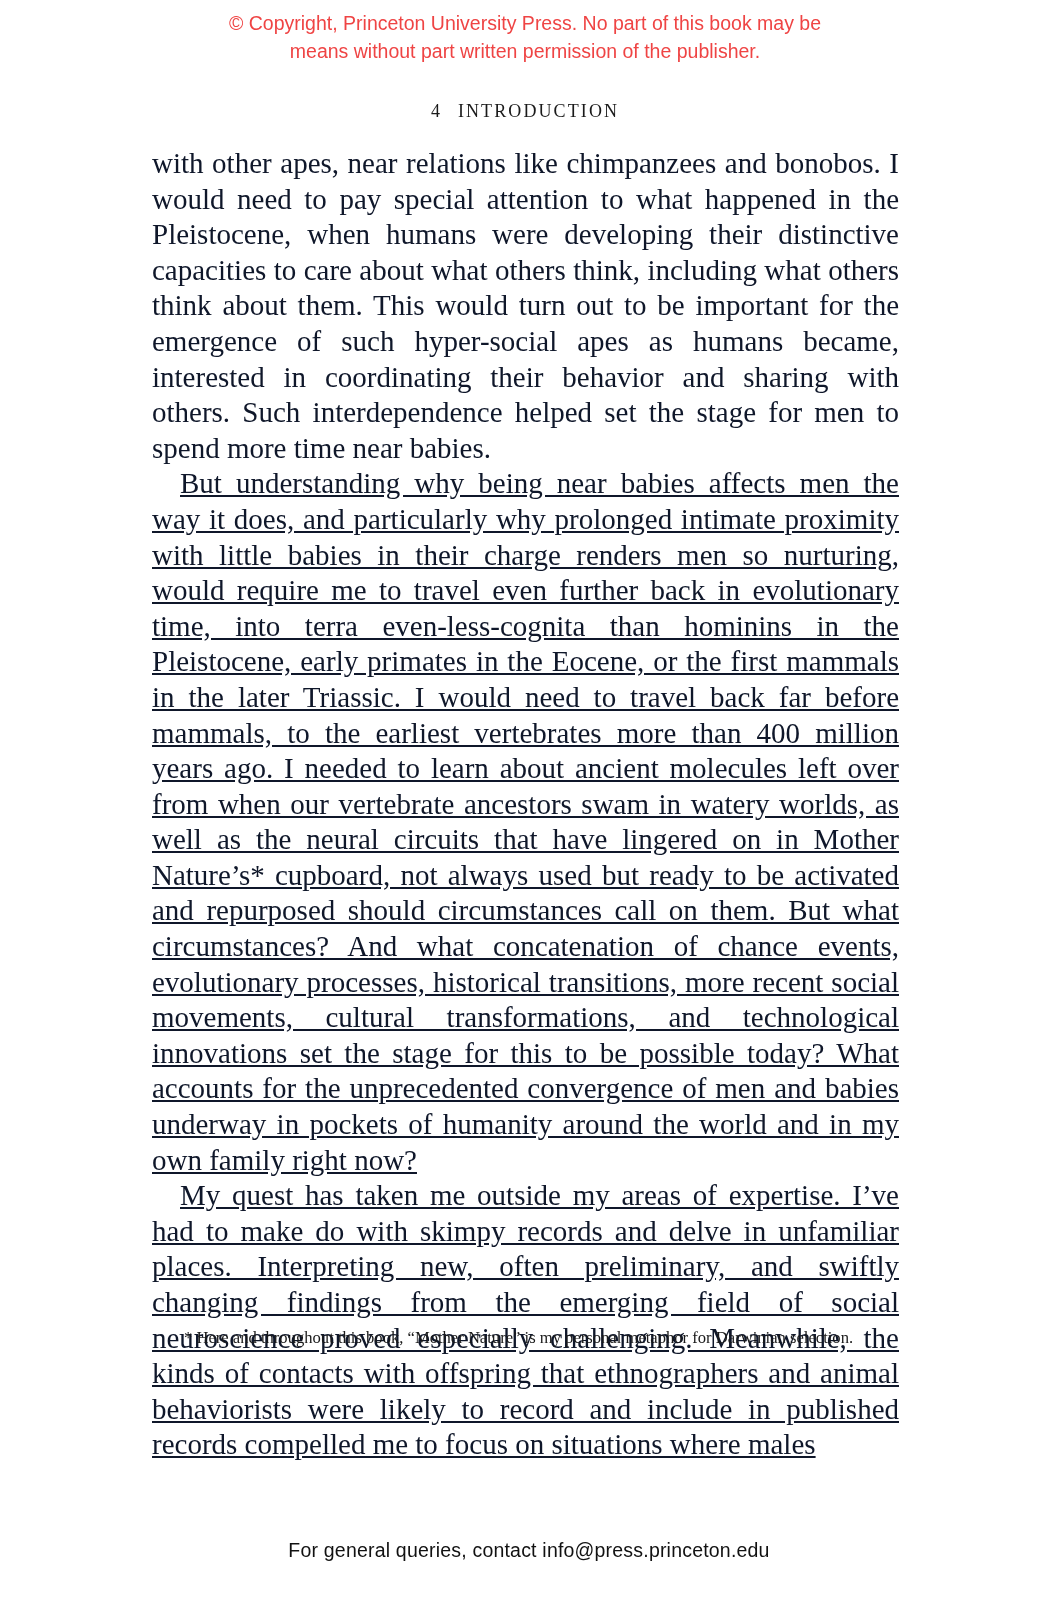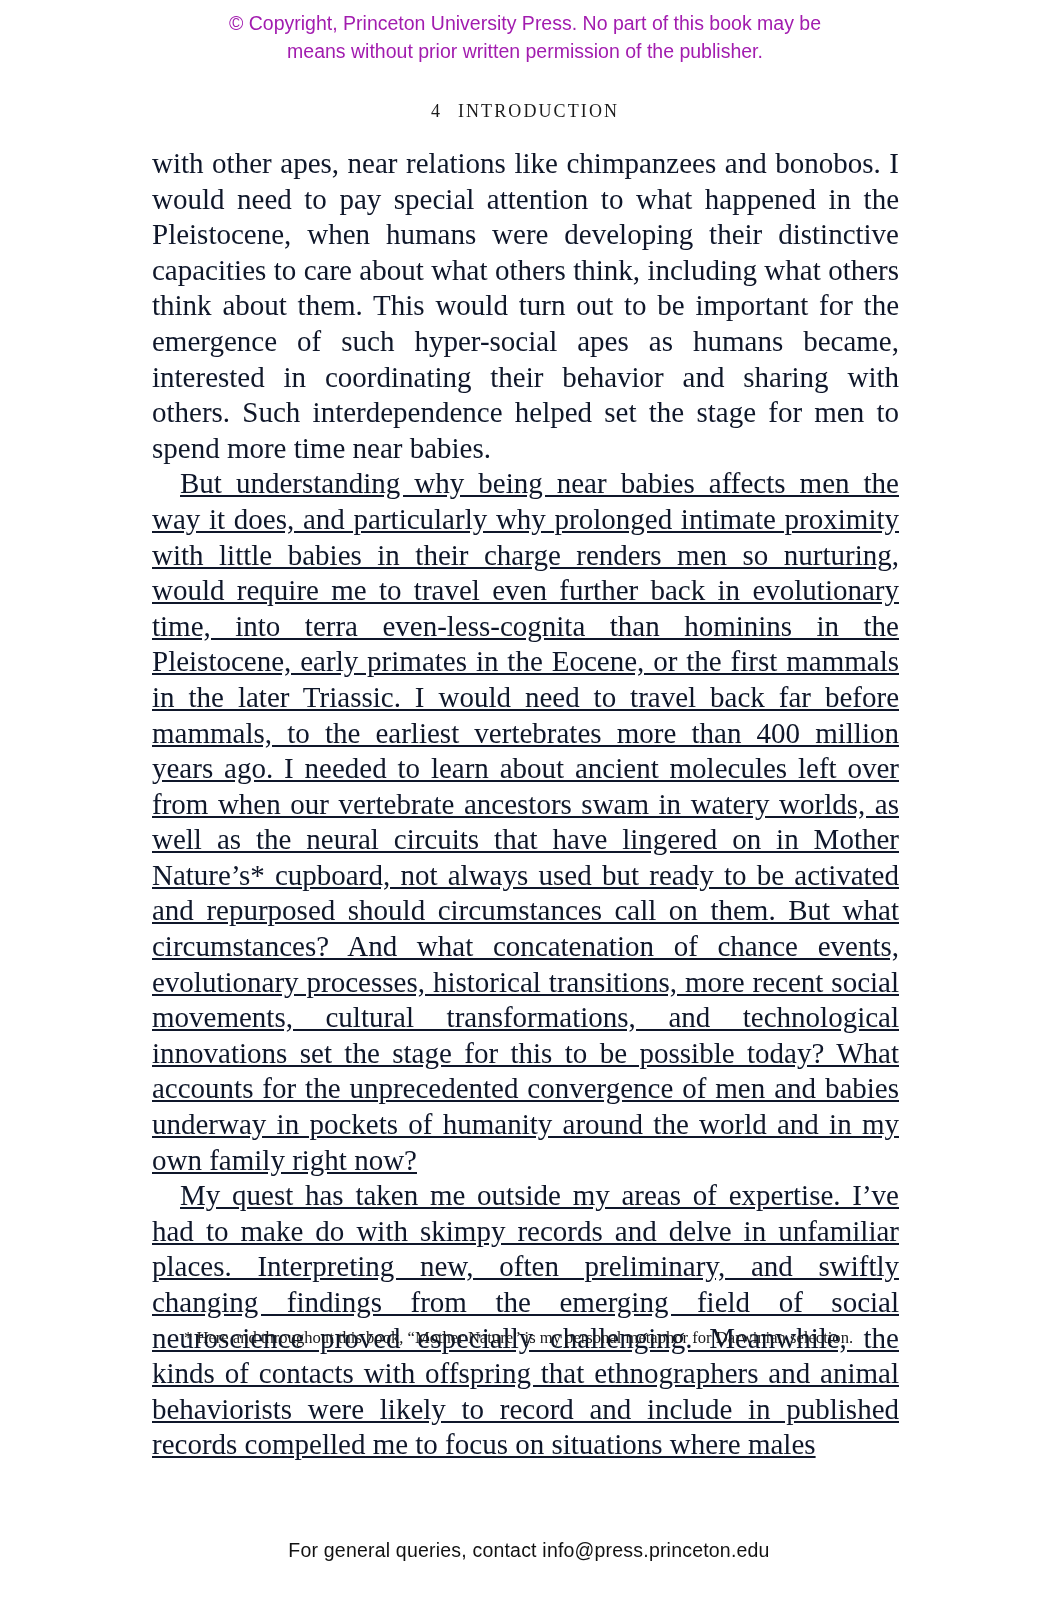--- a/index.html
+++ b/index.html
@@ -19,21 +19,21 @@
   }
   .copyright-notice {
     position: absolute;
     top: 10px;
     left: 0;
     right: 0;
     text-align: center;
     font-family: "Liberation Sans", sans-serif;
     font-size: 19.5px;
     line-height: 1.42;
-    color: #a21caf;
+    color: #ef4444;
     padding: 0 100px;
   }
   .copyright-notice span {
     display: block;
   }
   .running-head {
     position: absolute;
     top: 101px;
     left: 0;
     right: 0;
@@ -100,21 +100,21 @@
     padding-left: 8px;
   }
 </style>
 </head>
 <body>
 
 <div class="page">
 
   <div class="copyright-notice">
     <span>© Copyright, Princeton University Press. No part of this book may be</span>
-    <span>means without prior written permission of the publisher.</span>
+    <span>means without part written permission of the publisher.</span>
   </div>
 
   <div class="running-head">
     <span class="folio">4</span><span>INTRODUCTION</span>
   </div>
 
   <div class="body-block">
     <p>with other apes, near relations like chimpanzees and bonobos. I would need to pay special attention to what happened in the Pleistocene, when humans were developing their distinctive capacities to care about what others think, including what others think about them. This would turn out to be important for the emergence of such hyper-social apes as humans became, interested in coordinating their behavior and sharing with others. Such interdependence helped set the stage for men to spend more time near babies.</p>
     <p class="indent">But understanding why being near babies affects men the way it does, and particularly why prolonged intimate proximity with little babies in their charge renders men so nurturing, would require me to travel even further back in evolutionary time, into terra even-less-cognita than hominins in the Pleistocene, early primates in the Eocene, or the first mammals in the later Triassic. I would need to travel back far before mammals, to the earliest vertebrates more than 400 million years ago. I needed to learn about ancient molecules left over from when our vertebrate ancestors swam in watery worlds, as well as the neural circuits that have lingered on in Mother Nature’s* cupboard, not always used but ready to be activated and repurposed should circumstances call on them. But what circumstances? And what concatenation of chance events, evolutionary processes, historical transitions, more recent social movements, cultural transformations, and technological innovations set the stage for this to be possible today? What accounts for the unprecedented convergence of men and babies underway in pockets of humanity around the world and in my own family right now?</p>
     <p class="indent">My quest has taken me outside my areas of expertise. I’ve had to make do with skimpy records and delve in unfamiliar places. Interpreting new, often preliminary, and swiftly changing findings from the emerging field of social neuroscience proved especially challenging. Meanwhile, the kinds of contacts with offspring that ethnographers and animal behaviorists were likely to record and include in published records compelled me to focus on situations where males</p>

